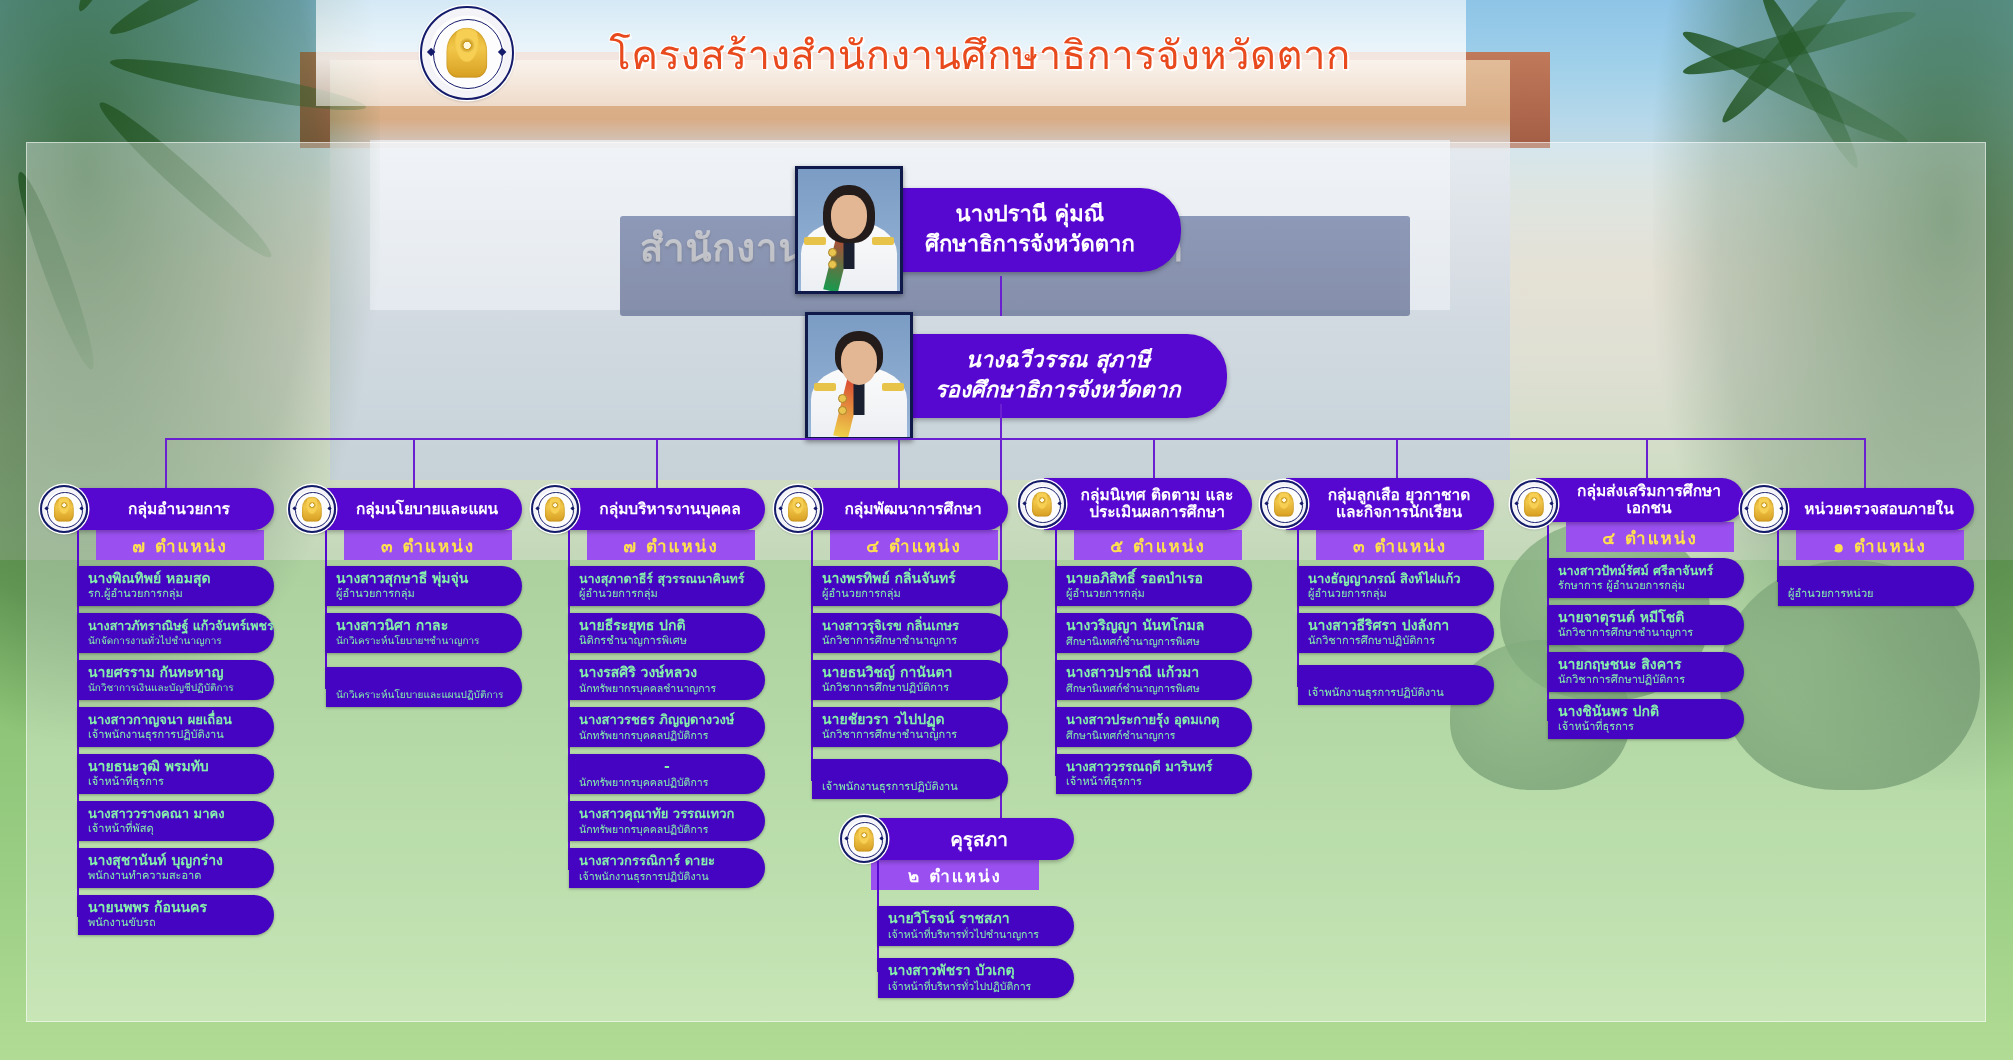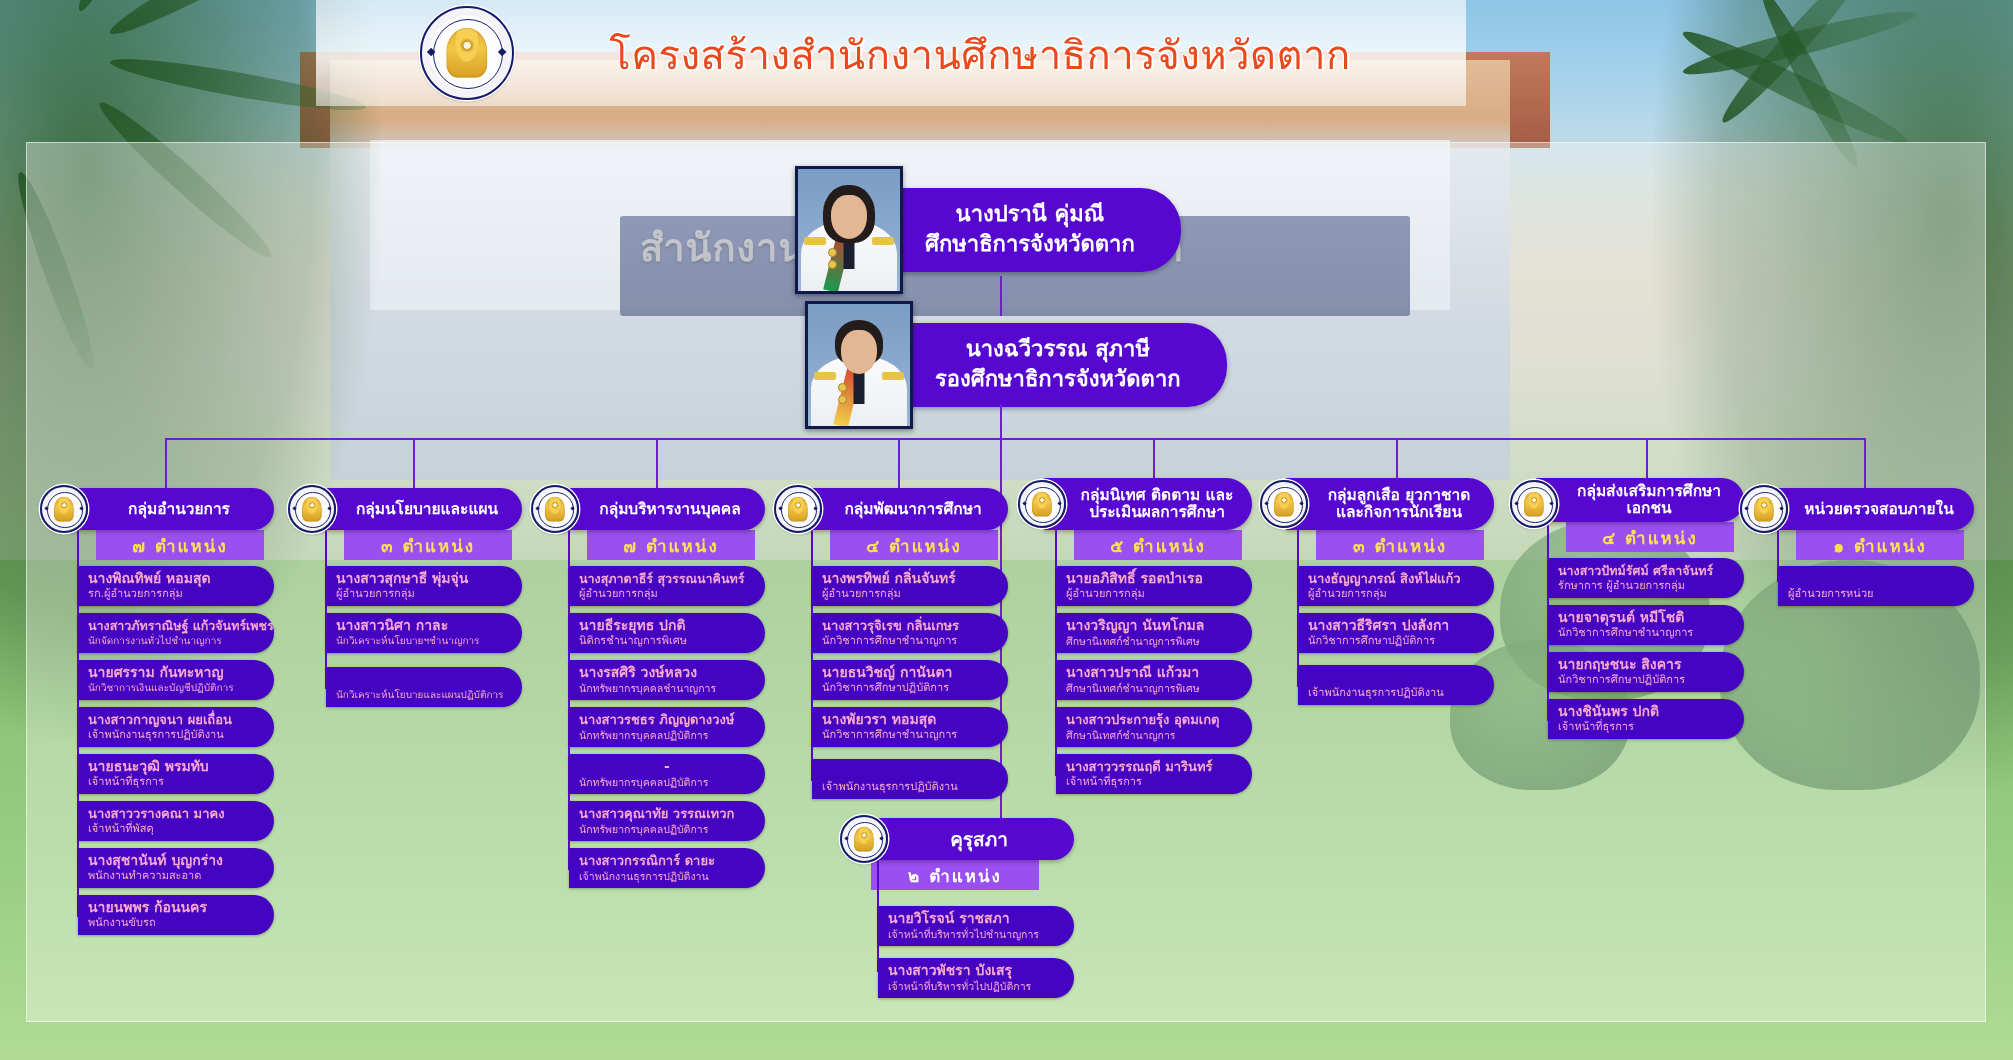--- a/index.html
+++ b/index.html
@@ -212,21 +212,21 @@
     background: #9a4ff0; color: #ffe14d;
     display: flex; align-items: center; justify-content: center;
     font-size: 17px; font-weight: bold; letter-spacing: 2px;
   }
   .dept-body { position: relative; margin-top: 6px; padding-left: 26px; }
   .dept-spine {
     position: absolute; left: 25px; top: -36px; width: 2px; bottom: 18px;
     background: #5708d0;
   }
   .person {
-    position: relative; background: #4404c2; color: #f9a8d4;
+    position: relative; background: #4404c2; color: #86efac;
     border-radius: 0 22px 22px 0;
     padding: 4px 10px 5px 10px;
     margin-bottom: 7px; min-height: 36px;
     box-shadow: 0 1px 3px rgba(0,0,0,.3);
   }
   .person .nm { font-size: 14px; font-weight: bold; line-height: 17px; white-space: nowrap; }
   .person .rl { font-size: 11px; line-height: 14px; white-space: nowrap; }
   .person.empty .nm { min-height: 17px; }
 
   
@@ -283,21 +283,21 @@
       <div class="ph-medal" style="left:30px;bottom:22px;"></div>
       <div class="ph-hair"></div>
       <div class="ph-face"></div>
     </div>
     <div class="leader-label">
       <div>นางปรานี   คุ่มณี</div>
       <div class="sub">ศึกษาธิการจังหวัดตาก</div>
     </div>
   </div>
 
-  <div class="leader" style="left:805px;top:301px;">
+  <div class="leader" style="left:805px;top:312px;font-style:italic;">
     <div class="leader-photo">
       <div class="ph-body"></div>
       <div class="ph-sash" style="background:linear-gradient(to bottom,#d6382f,#f0d24a);"></div>
       <div class="ph-collar"></div>
       <div class="ph-tie"></div>
       <div class="ph-epaulet l"></div>
         <div class="ph-epaulet r"></div>
       <div class="ph-medal" style="left:30px;bottom:34px;"></div>
       <div class="ph-medal" style="left:30px;bottom:22px;"></div>
       <div class="ph-hair" style="width:48px;height:46px;"></div>
@@ -458,21 +458,21 @@
         </div>
       <div class="person">
           <div class="nm" style="font-size:13px">นางสาวรุจิเรข กลิ่นเกษร</div>
           <div class="rl">นักวิชาการศึกษาชำนาญการ</div>
         </div>
       <div class="person">
           <div class="nm">นายธนวิชญ์ กานันตา</div>
           <div class="rl">นักวิชาการศึกษาปฏิบัติการ</div>
         </div>
       <div class="person">
-          <div class="nm">นางพัยวรา ทอมสุด</div>
+          <div class="nm">นายชัยวรา วไปปฏุด</div>
           <div class="rl">นักวิชาการศึกษาชำนาญการ</div>
         </div>
       <div class="person empty" style="margin-top:12px">
           <div class="nm"></div>
           <div class="rl">เจ้าพนักงานธุรการปฏิบัติงาน</div>
         </div>
     </div>
   </div>
 
   <div class="dept" style="left:1030px;top:478px;">
@@ -597,19 +597,19 @@
       <div class="dept-title" style="font-size:19px">คุรุสภา</div>
     </div>
     <div class="dept-count">๒  ตำแหน่ง</div>
     <div class="dept-body" style="margin-top:16px">
       <div class="dept-spine" style="top:-46px;bottom:26px"></div>
       <div class="person" style="margin-bottom:12px">
           <div class="nm">นายวิโรจน์ ราชสภา</div>
           <div class="rl" style="font-size:10.5px">เจ้าหน้าที่บริหารทั่วไปชำนาญการ</div>
         </div>
       <div class="person">
-          <div class="nm">นางสาวพัชรา บังเสรุ</div>
+          <div class="nm">นางสาวพัชรา บัวเกตุ</div>
           <div class="rl" style="font-size:10.5px">เจ้าหน้าที่บริหารทั่วไปปฏิบัติการ</div>
         </div>
     </div>
   </div>
 
 </div>
 
 </body></html>

